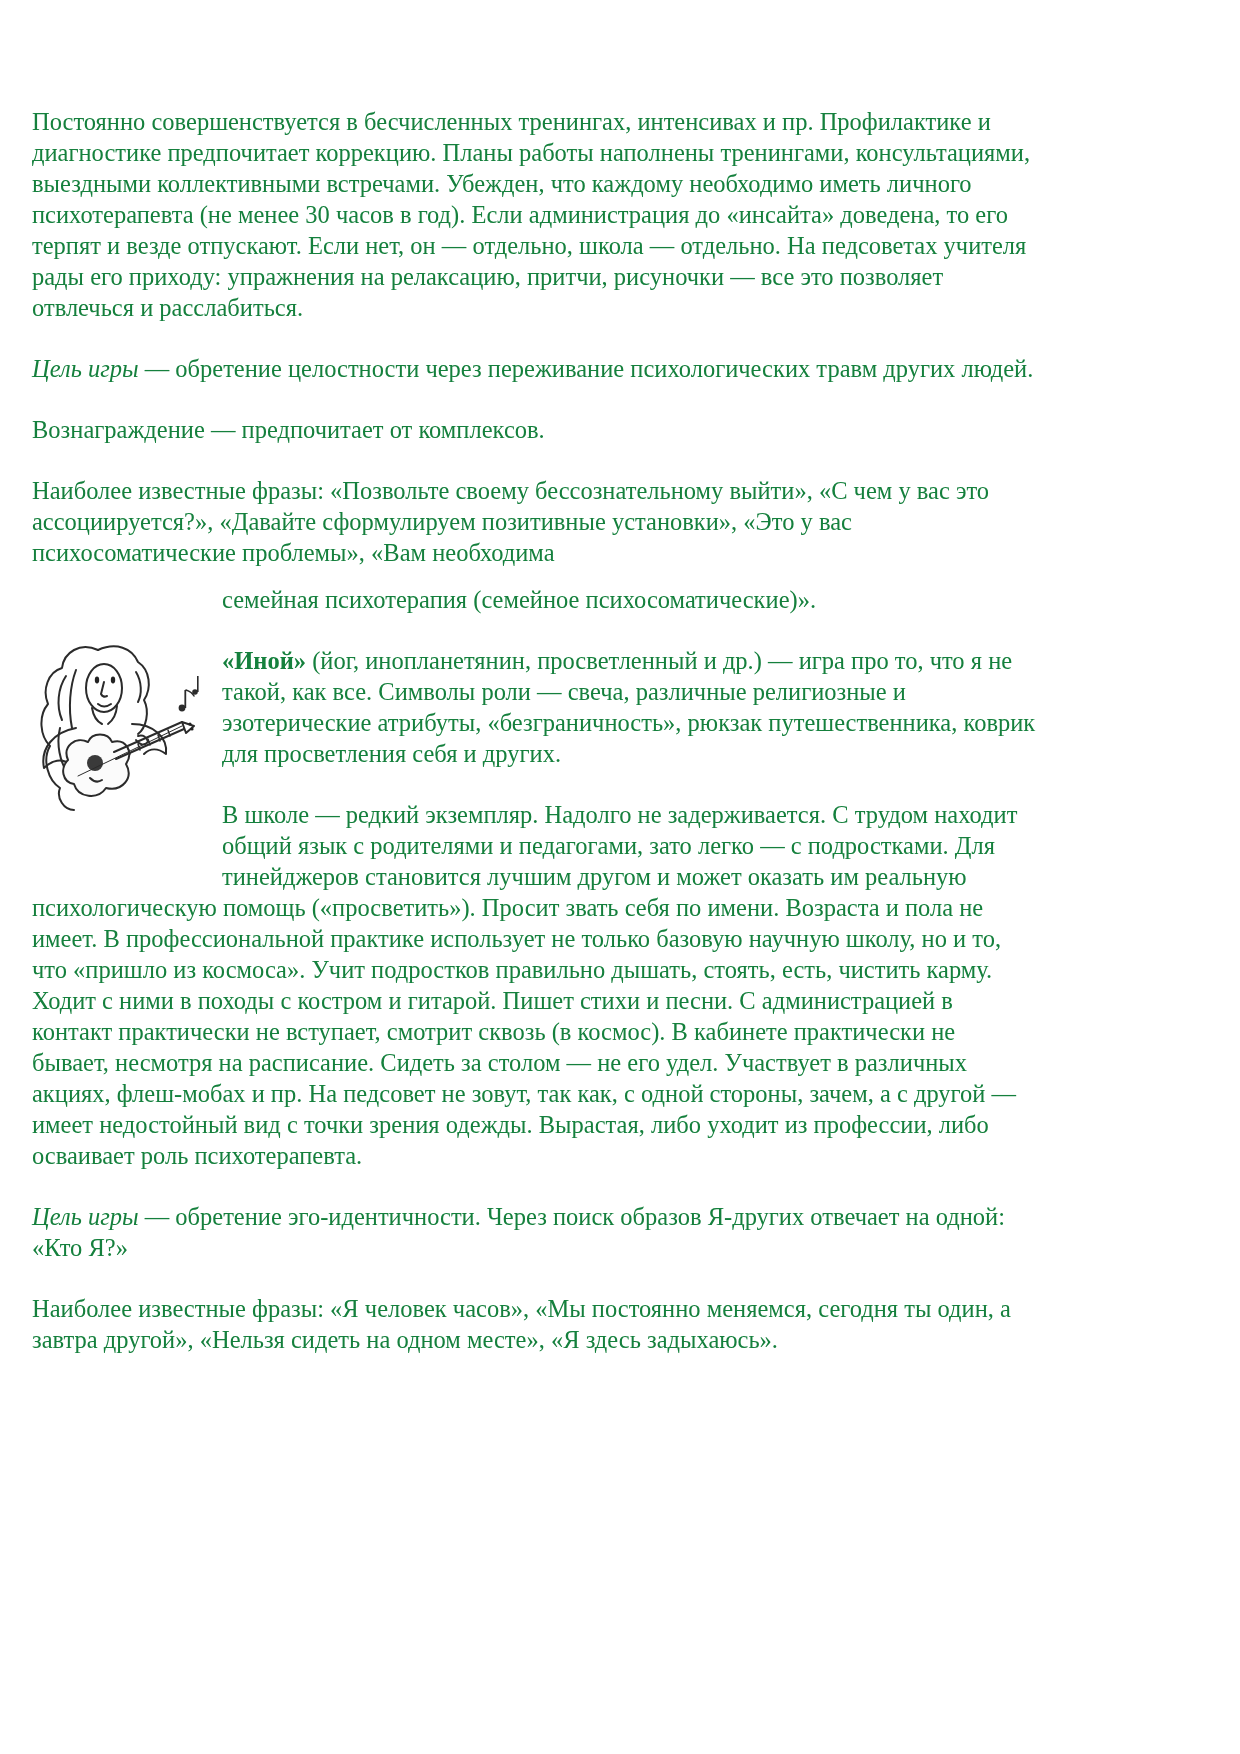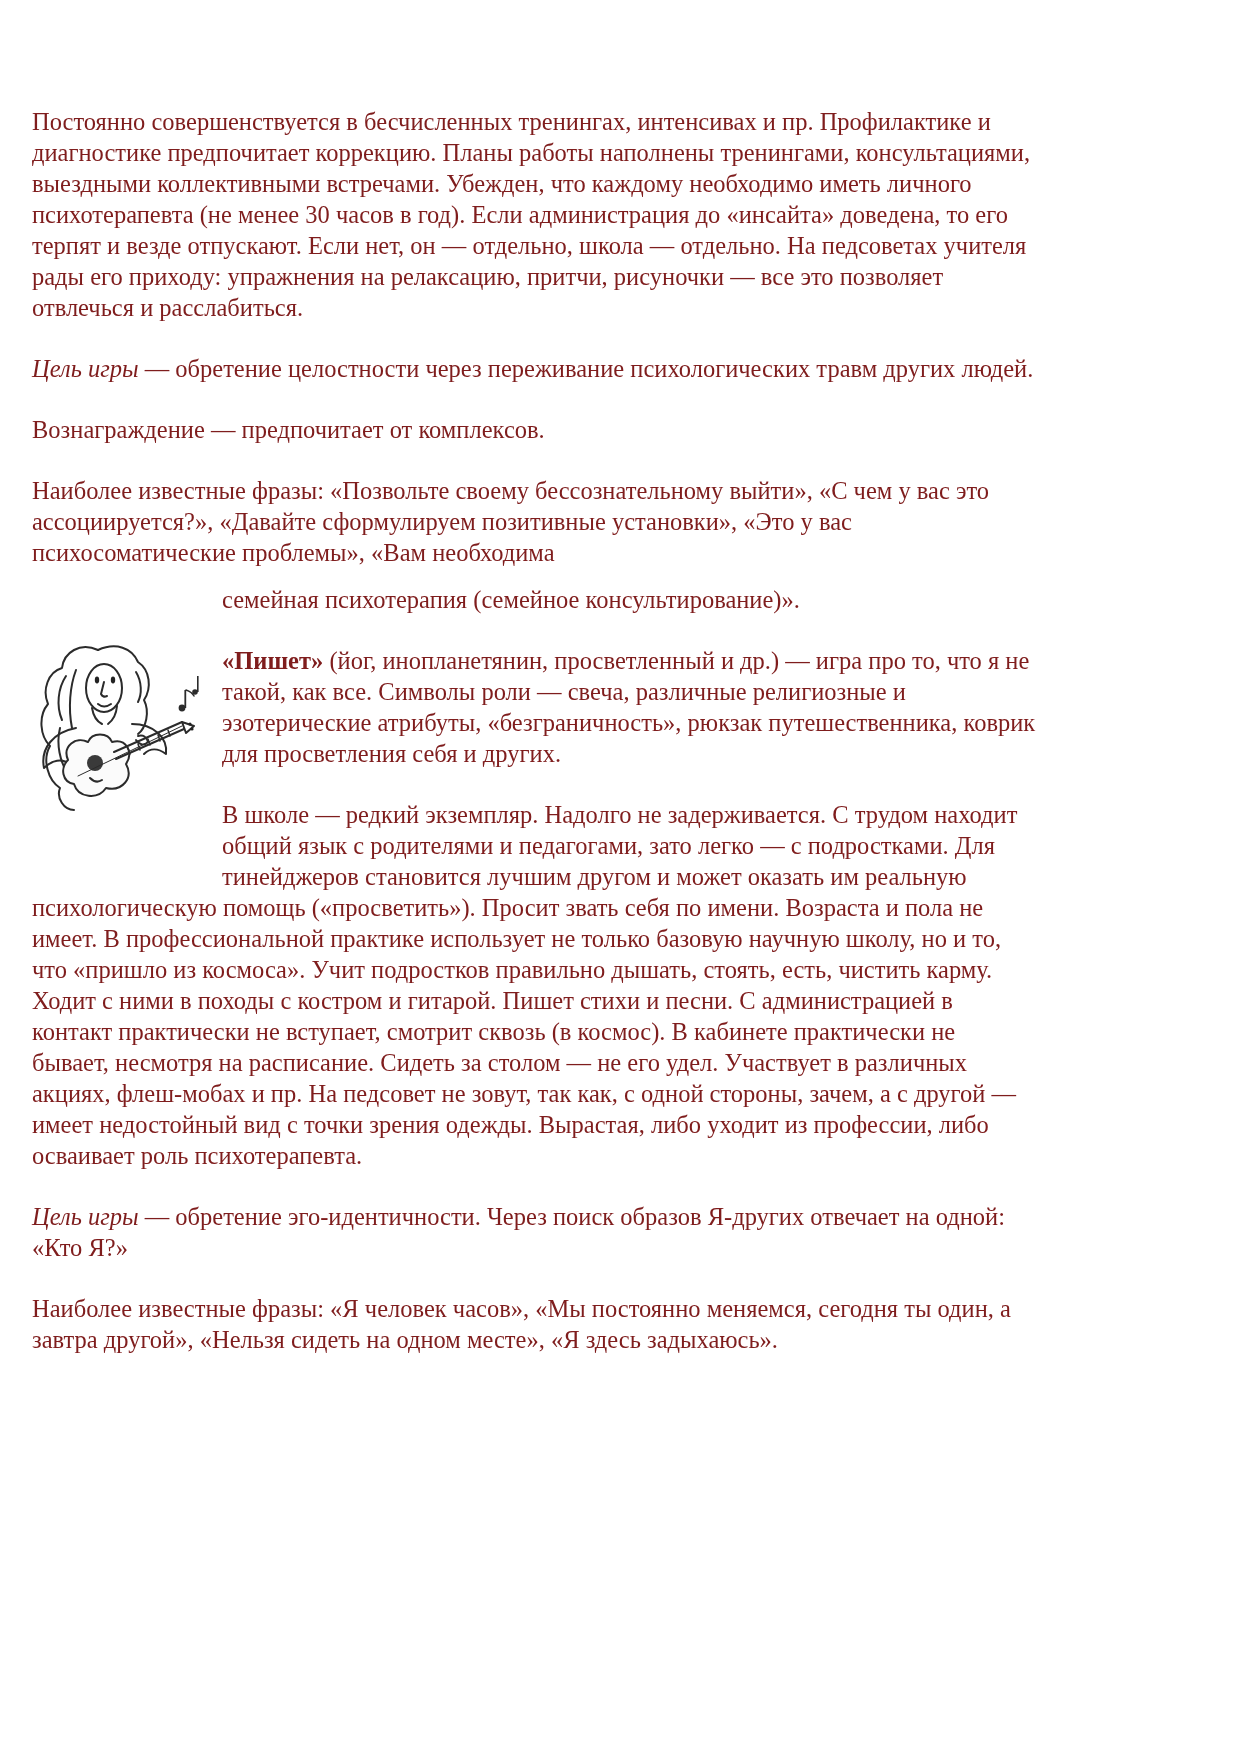--- a/index.html
+++ b/index.html
@@ -28,21 +28,21 @@
     float: left;
     width: 178px;
     height: 290px;
     margin: 0 12px 0 0;
   }
   .figure svg { display: block; margin-top: 52px; }
 </style>
 </head>
 <body>
 
-<div class="page" style="background: rgb(255, 255, 255); color: #7f1d1d; padding-left: 32px;">
+<div class="page" style="background: rgb(255, 255, 255); color: #15803d; padding-left: 32px;">
 
   <div id="section-top">
       <p><span>Постоянно совершенствуется в бесчисленных тренингах, интенсивах и пр. Профилактике и диагностике предпочитает коррекцию. Планы работы наполнены тренингами, консультациями, выездными коллективными встречами. Убежден, что каждому необходимо иметь личного психотерапевта (не менее 30 часов в год). Если администрация до «инсайта» доведена, то его терпят и везде отпускают. Если нет, он — отдельно, школа — отдельно. На педсоветах учителя рады его приходу: упражнения на релаксацию, притчи, рисуночки — все это позволяет отвлечься и расслабиться.</span></p>
       <p><span class="run-italic">Цель игры</span><span> — обретение целостности через переживание психологических травм других людей.</span></p>
       <p><span>Вознаграждение — предпочитает от комплексов.</span></p>
       <p class="no-gap"><span>Наиболее известные фразы: «Позвольте своему бессознательному выйти», «С чем у вас это ассоциируется?», «Давайте сформулируем позитивные установки», «Это у вас психосоматические проблемы», «Вам необходима</span></p>
     </div>
 
   <div id="section-flow">
     <div class="figure">
@@ -84,20 +84,20 @@
           <g stroke="none" fill="#2b2b2b">
             <circle cx="150" cy="72" r="3.4"></circle>
             <rect x="152.4" y="54" width="1.8" height="18"></rect>
             <circle cx="163" cy="56" r="2.8"></circle>
             <rect x="165" y="40" width="1.6" height="16"></rect>
           </g>
           <path d="M154,54 q6,2 8,6" stroke-width="1.5"></path>
         </g>
       </svg>
     </div>
-  <p><span>семейная психотерапия (семейное консультирование)».</span></p>
-      <p><span class="run-bold">«Пишет»</span><span> (йог, инопланетянин, просветленный и др.) — игра про то, что я не такой, как все. Символы роли — свеча, различные религиозные и эзотерические атрибуты, «безграничность», рюкзак путешественника, коврик для просветления себя и других.</span></p>
+  <p><span>семейная психотерапия (семейное психосоматические)».</span></p>
+      <p><span class="run-bold">«Иной»</span><span> (йог, инопланетянин, просветленный и др.) — игра про то, что я не такой, как все. Символы роли — свеча, различные религиозные и эзотерические атрибуты, «безграничность», рюкзак путешественника, коврик для просветления себя и других.</span></p>
       <p><span>В школе — редкий экземпляр. Надолго не задерживается. С трудом находит общий язык с родителями и педагогами, зато легко — с подростками. Для тинейджеров становится лучшим другом и может оказать им реальную психологическую помощь («просветить»). Просит звать себя по имени. Возраста и пола не имеет. В профессиональной практике использует не только базовую научную школу, но и то, что «пришло из космоса». Учит подростков правильно дышать, стоять, есть, чистить карму. Ходит с ними в походы с костром и гитарой. Пишет стихи и песни. С администрацией в контакт практически не вступает, смотрит сквозь (в космос). В кабинете практически не бывает, несмотря на расписание. Сидеть за столом — не его удел. Участвует в различных акциях, флеш-мобах и пр. На педсовет не зовут, так как, с одной стороны, зачем, а с другой — имеет недостойный вид с точки зрения одежды. Вырастая, либо уходит из профессии, либо осваивает роль психотерапевта.</span></p>
       <p><span class="run-italic">Цель игры</span><span> — обретение эго-идентичности. Через поиск образов Я-других отвечает на одной: «Кто Я?»</span></p>
       <p><span>Наиболее известные фразы: «Я человек часов», «Мы постоянно меняемся, сегодня ты один, а завтра другой», «Нельзя сидеть на одном месте», «Я здесь задыхаюсь».</span></p>
     </div>
 
 </div>
 
 </body></html>

